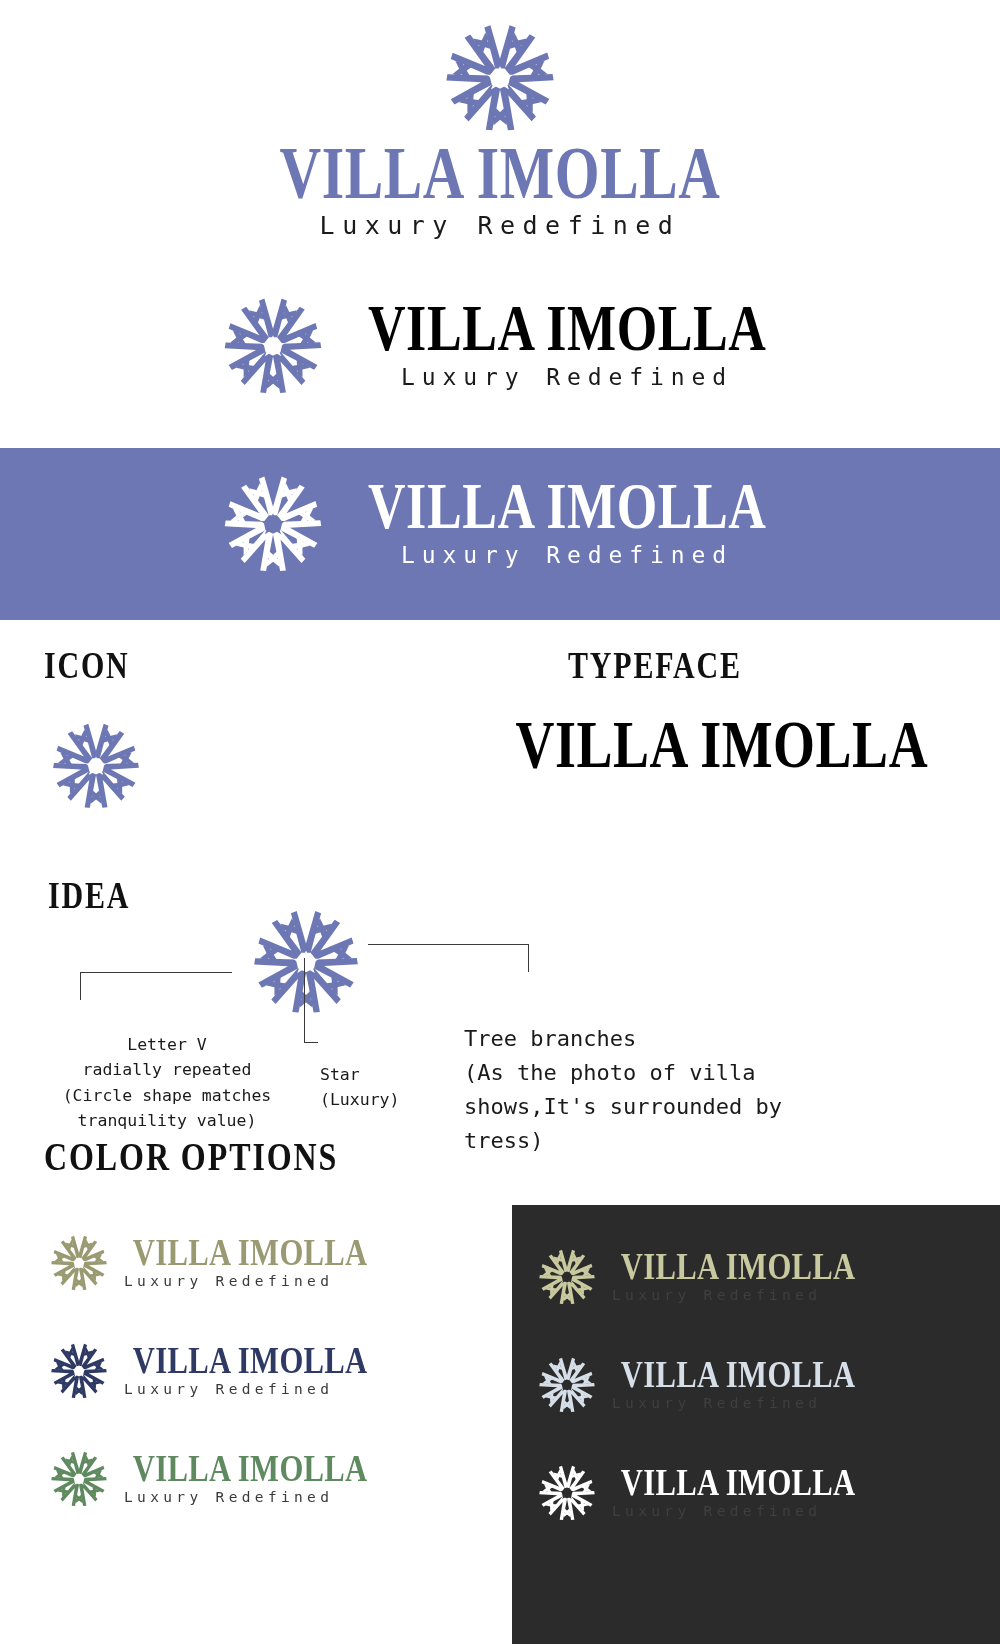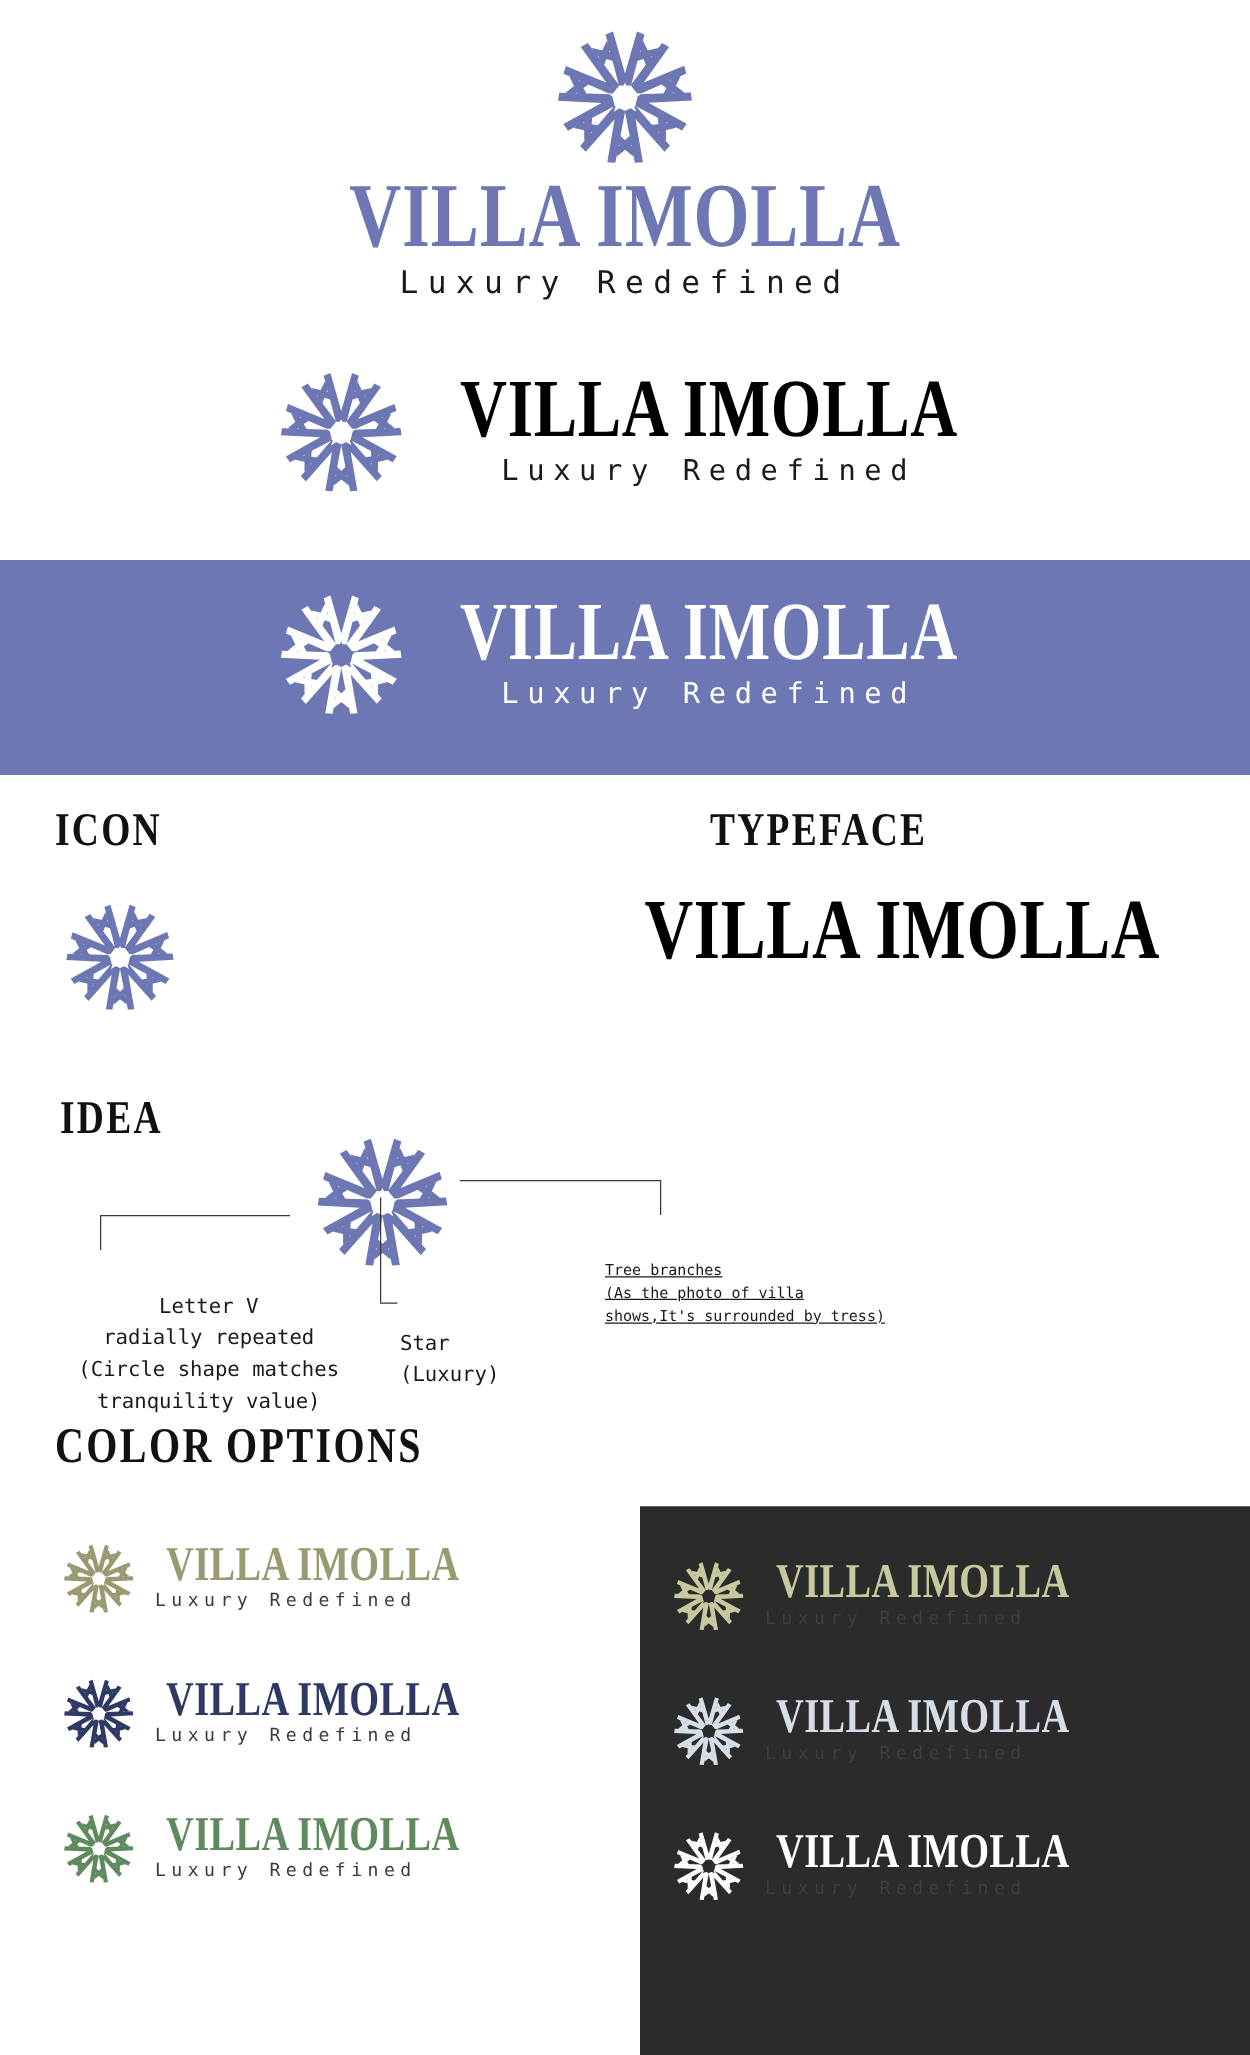--- a/index.html
+++ b/index.html
@@ -348,21 +348,21 @@
 <div class="abs mono" style="left:42px; top:1006px; width:250px; font-size:16.5px;text-align:center;">
   <span>Letter V
 radially repeated
 (Circle shape matches
 tranquility value)</span>
 </div>
 <div class="abs mono" style="left:320px; top:1036px; width:140px; font-size:16.5px;">
   <span>Star
 (Luxury)</span>
 </div>
-<div class="abs mono" style="left:484px; top:988px; width:400px; font-size:12px;text-decoration:underline;">
+<div class="abs mono" style="left:464px; top:988px; width:400px; font-size:22px;">
   <span>Tree branches
 (As the photo of villa
 shows,It's surrounded by tress)</span>
 </div>
 
 <div class="abs section-title" style="left:44px; top:1138px; font-size:32px;">
   <span>COLOR OPTIONS</span>
 </div>
 
 <div class="abs" id="dark-panel"></div>

